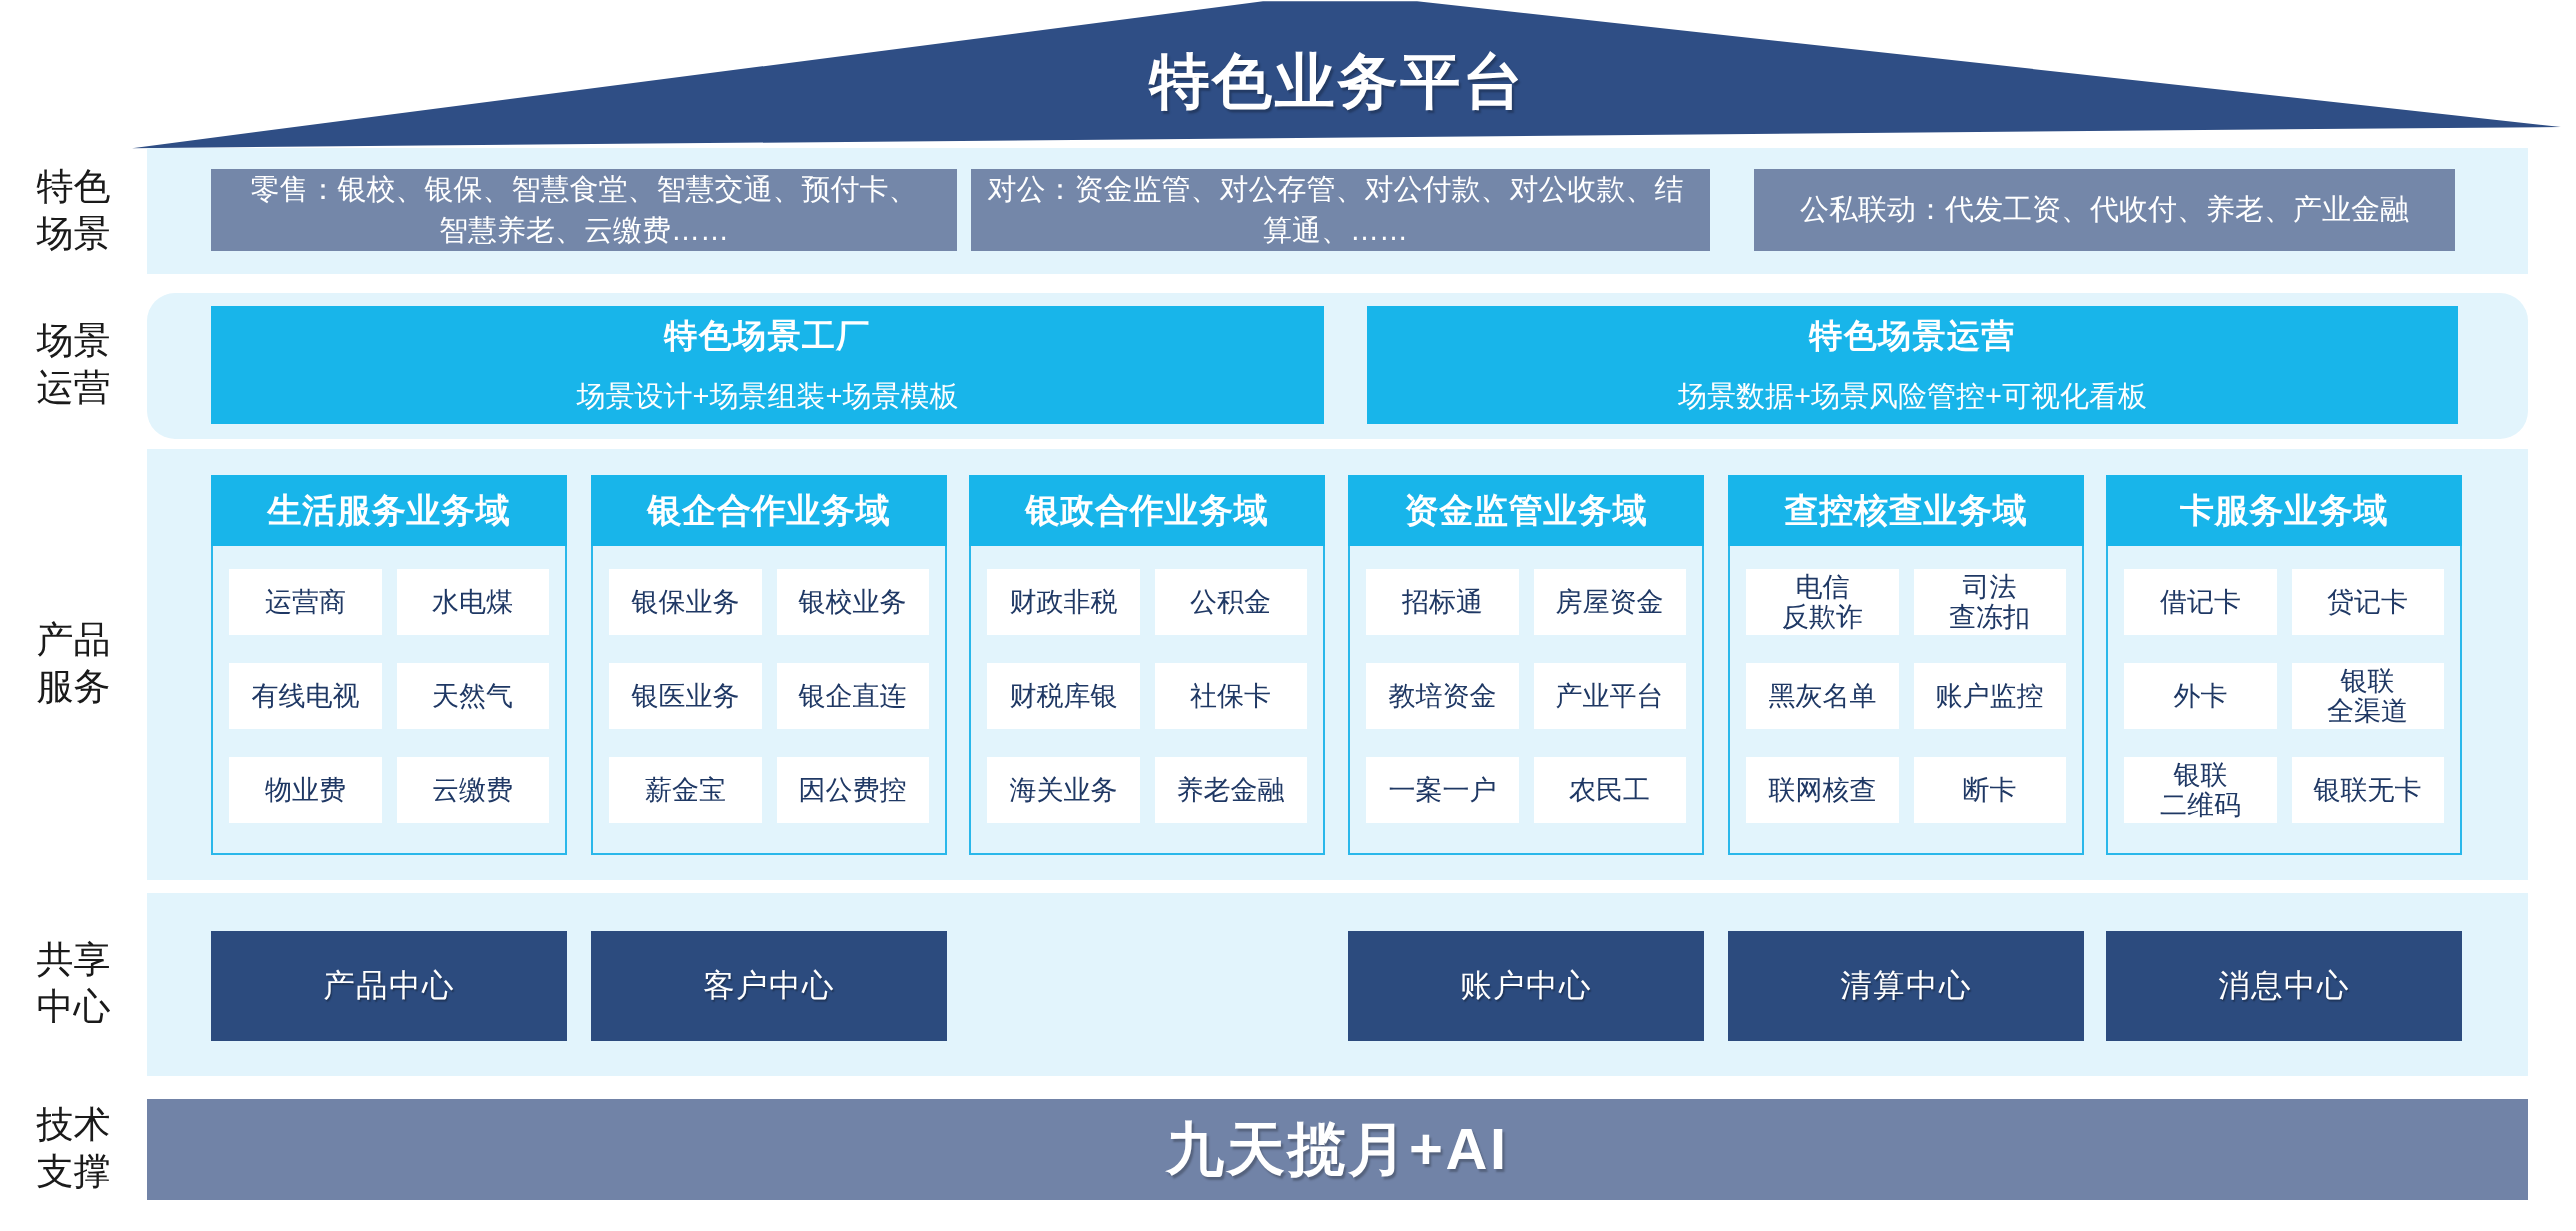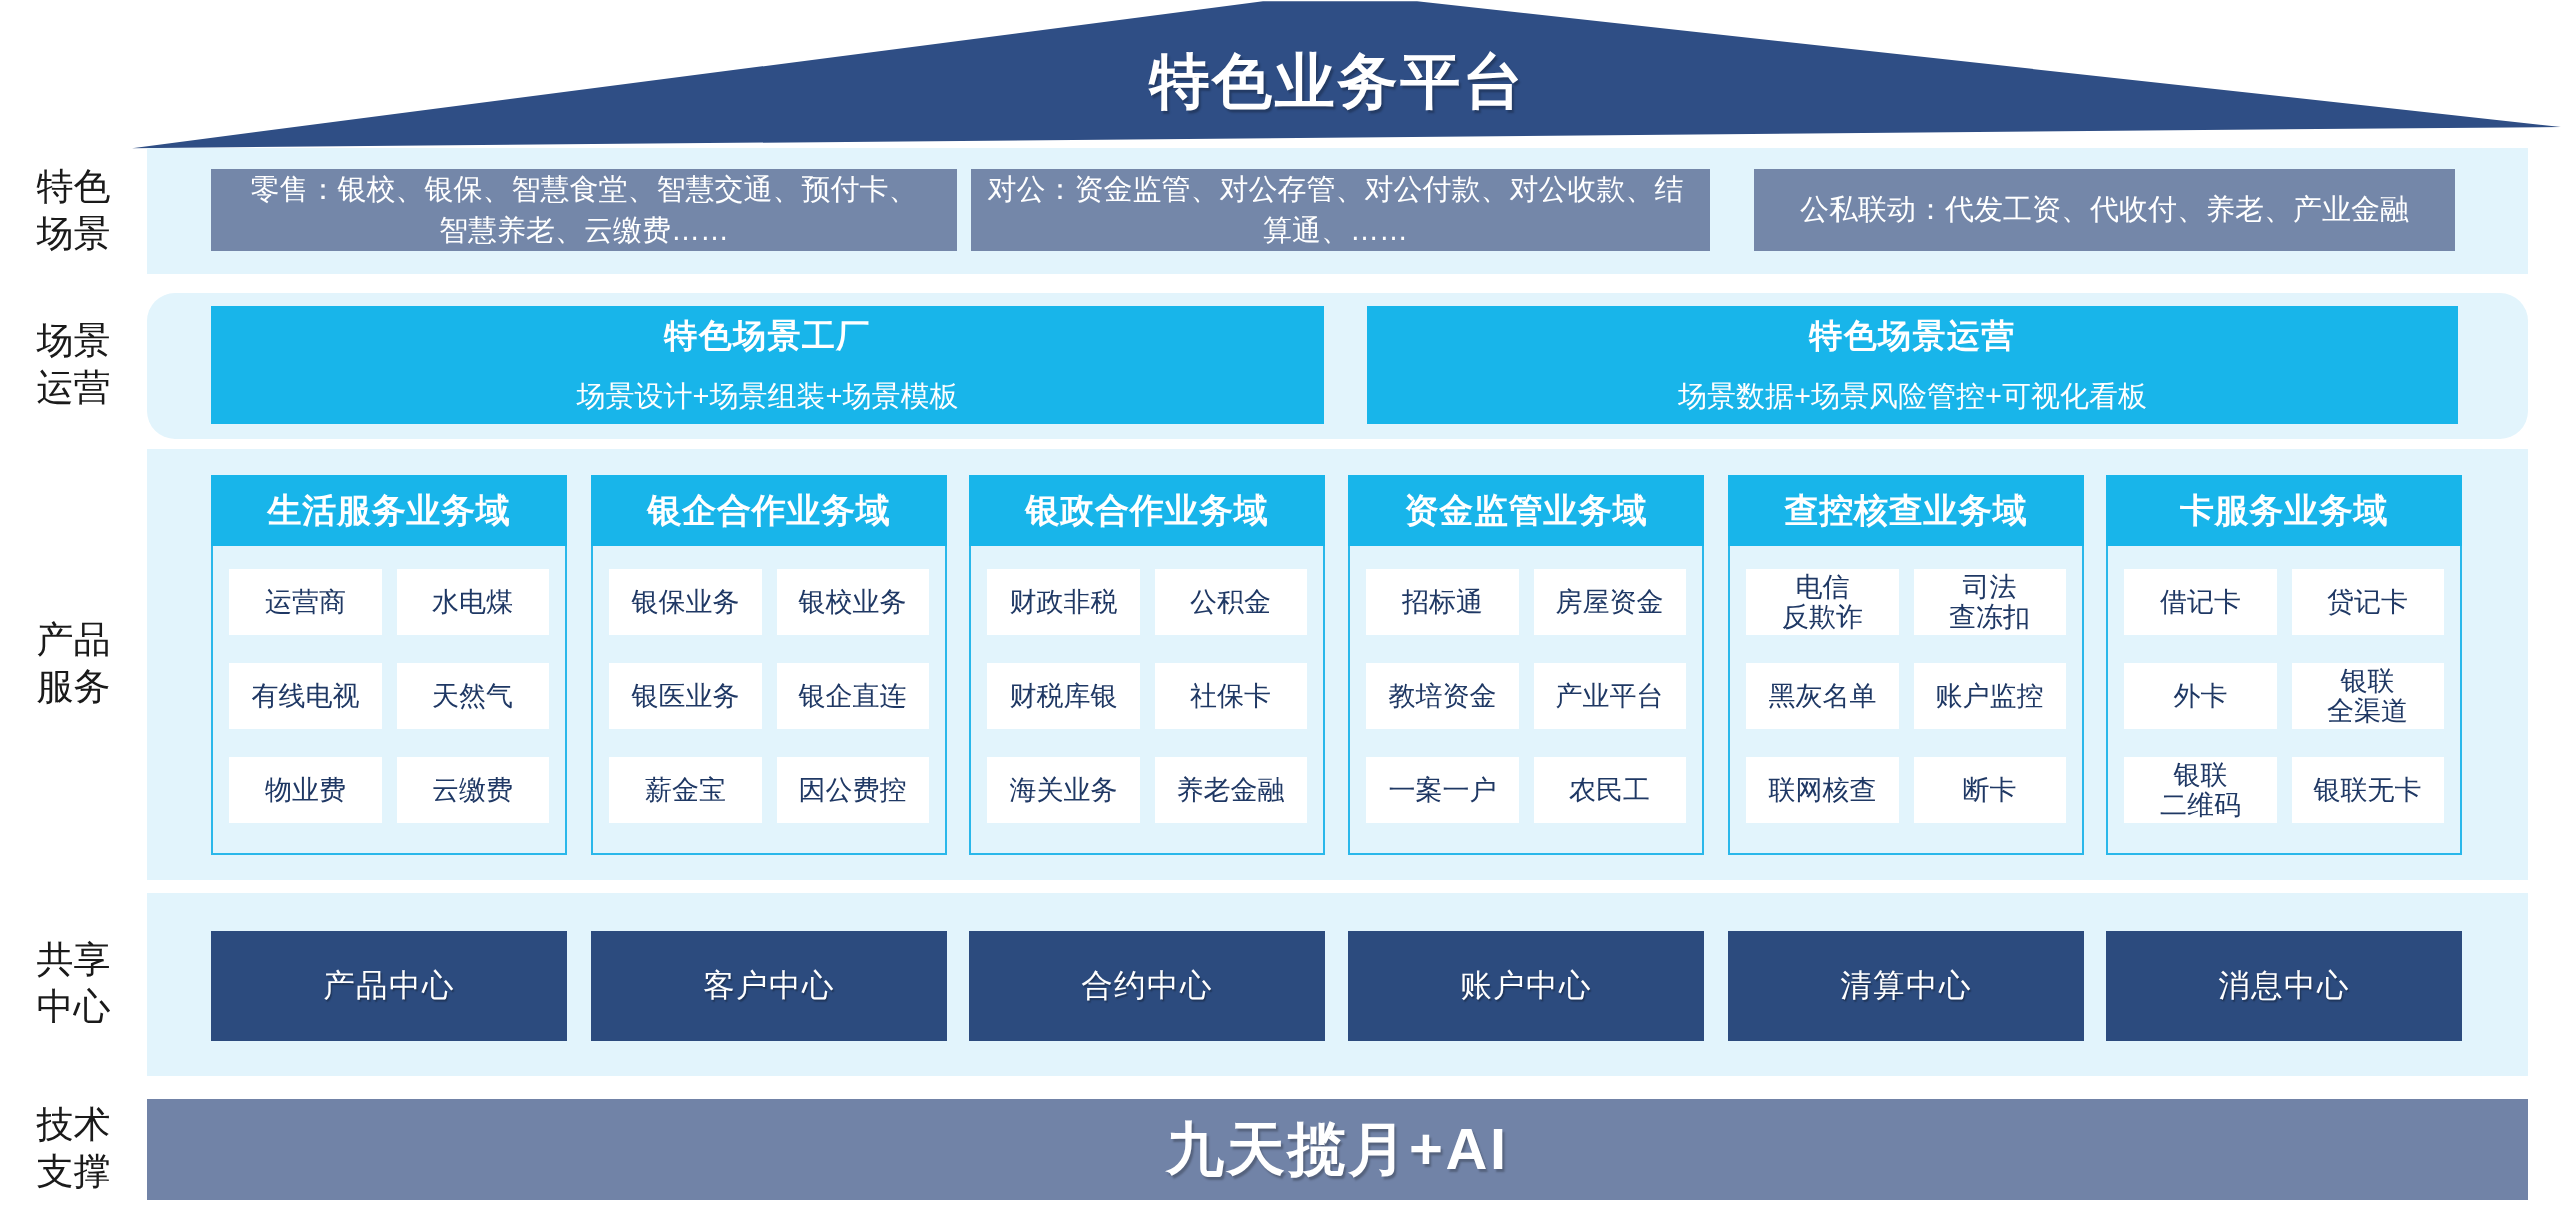--- a/index.html
+++ b/index.html
@@ -240,21 +240,20 @@
 二维码</div>
         <div class="domain-cell">银联无卡</div>
       </div>
     </div>
 
   </div>
 
   <div class="band" id="band-shared">
     <div class="center-box" id="center-box-0">产品中心</div>
     <div class="center-box" id="center-box-1">客户中心</div>
-    <div class="center-box" id="center-box-2">合约中心</div>
     <div class="center-box" id="center-box-3">账户中心</div>
     <div class="center-box" id="center-box-4">清算中心</div>
     <div class="center-box" id="center-box-5">消息中心</div>
   </div>
 
   <div id="tech-bar">
     <span>九天揽月+AI</span>
   </div>
 
 </div>

